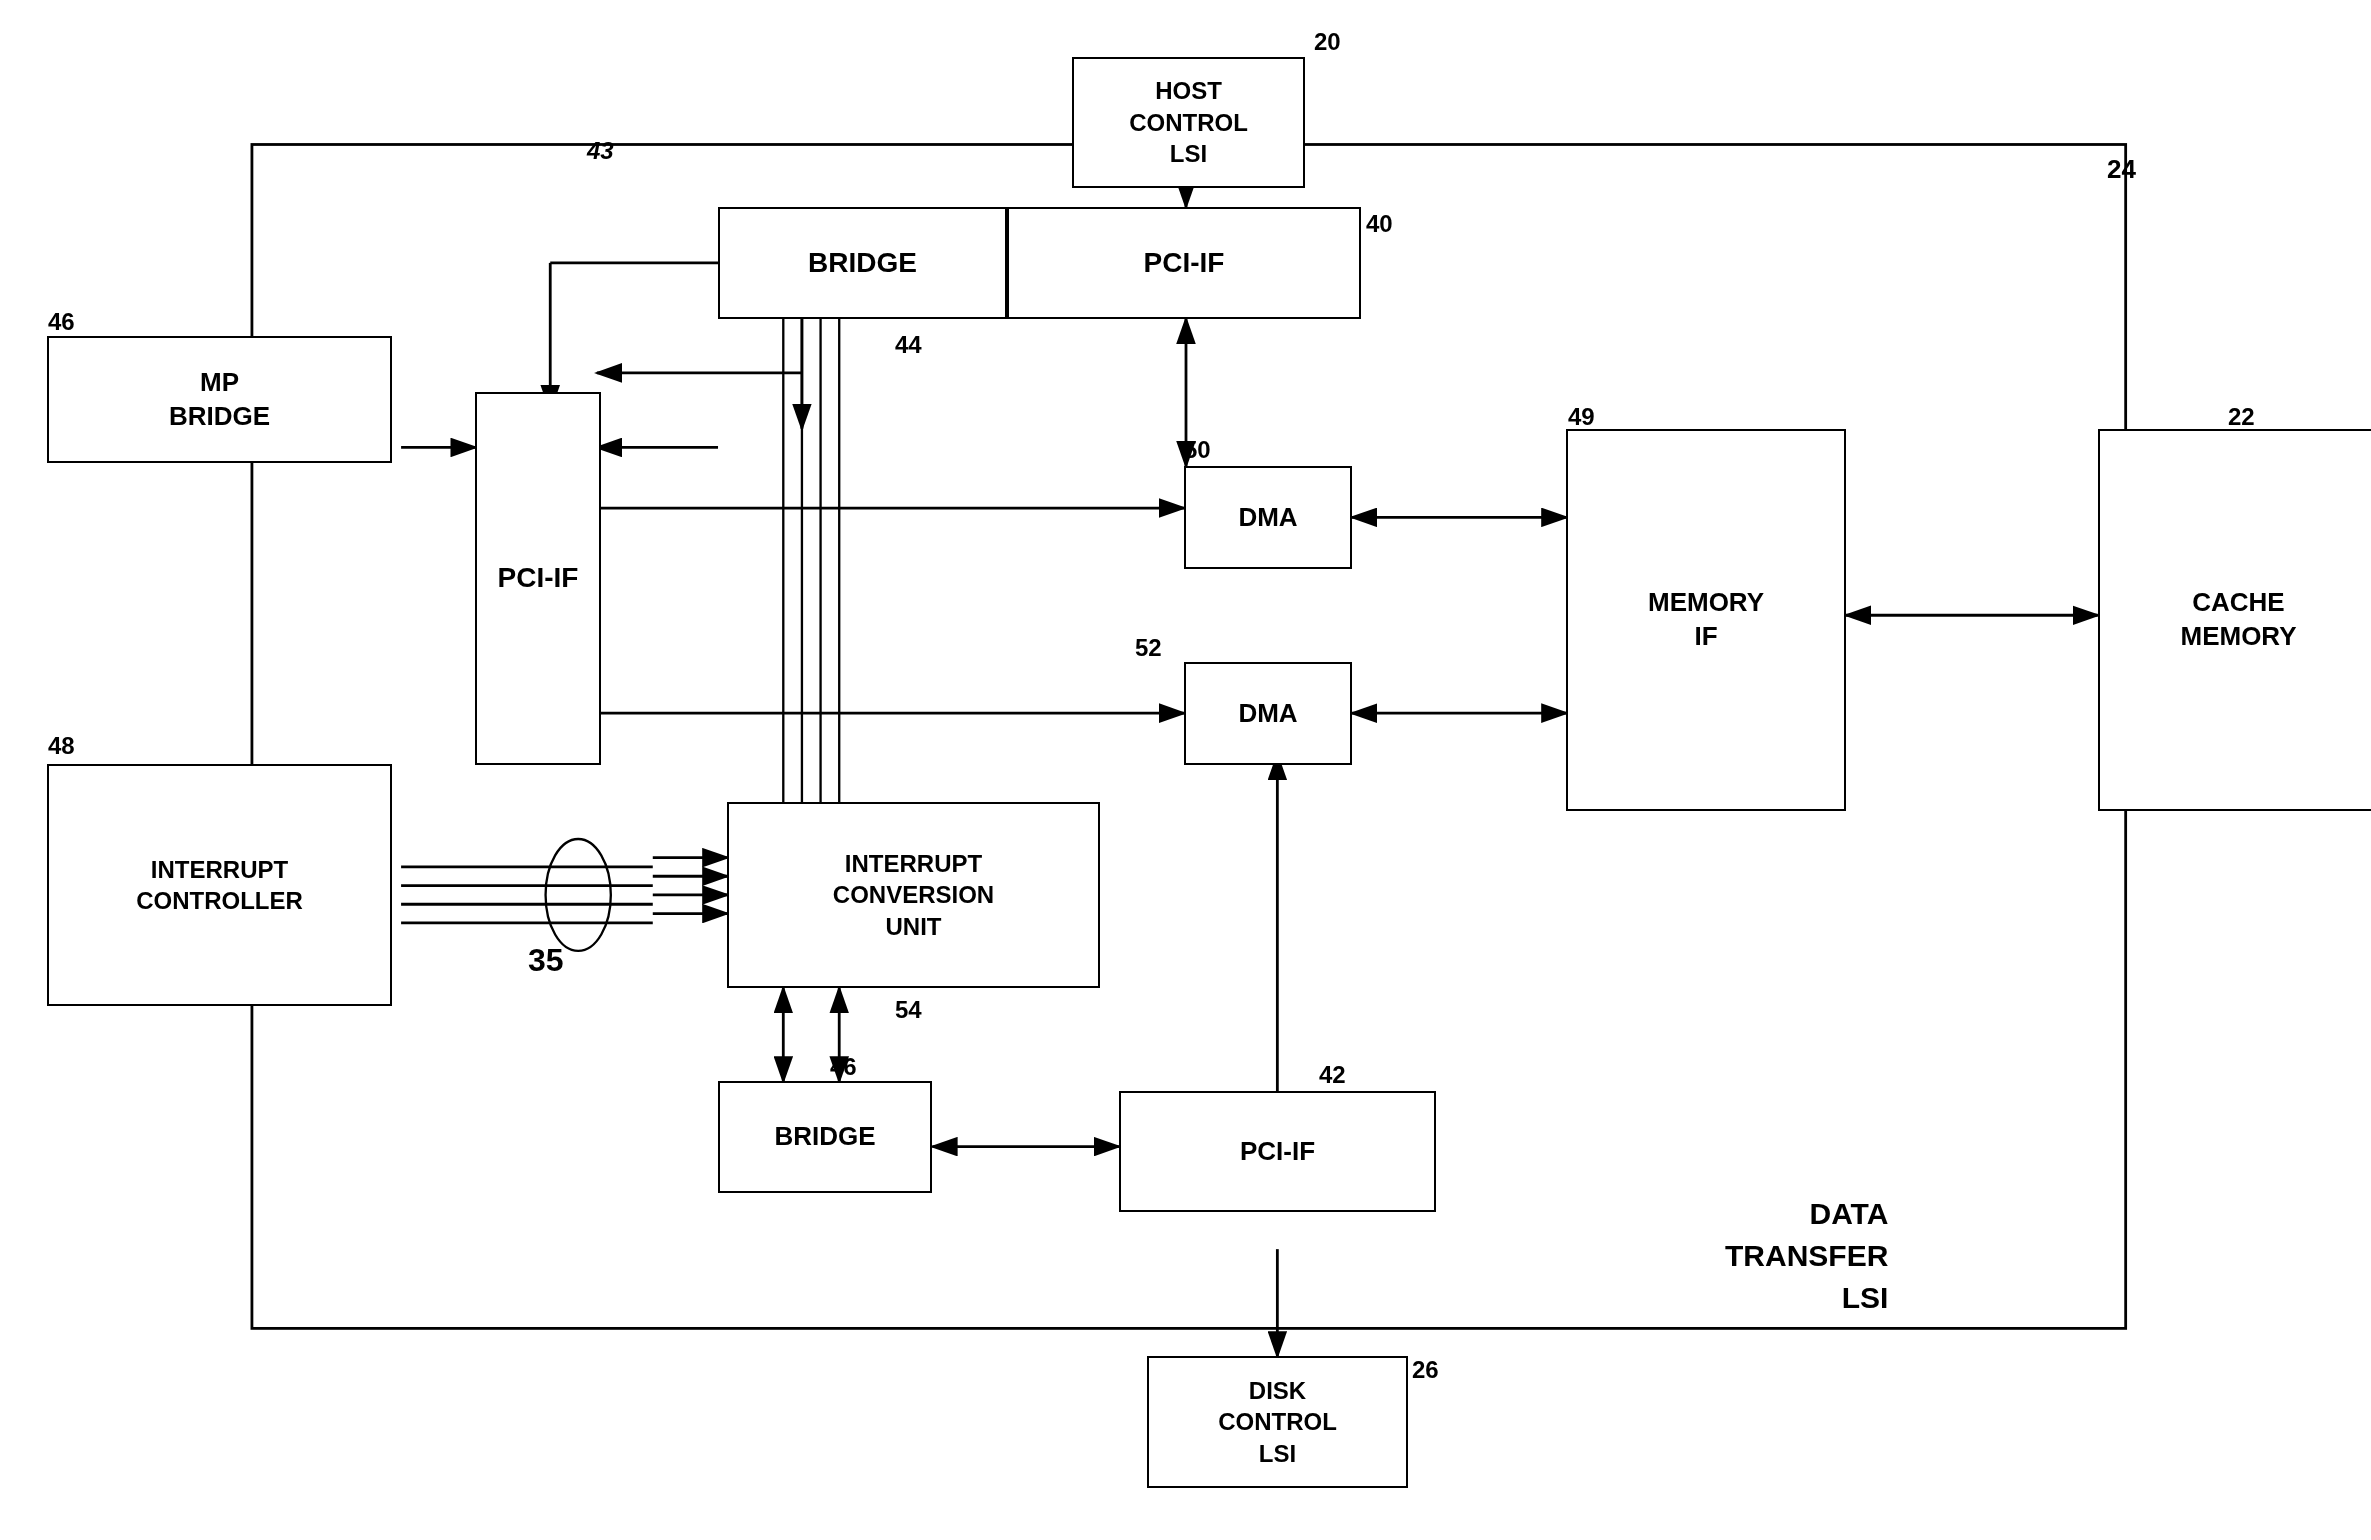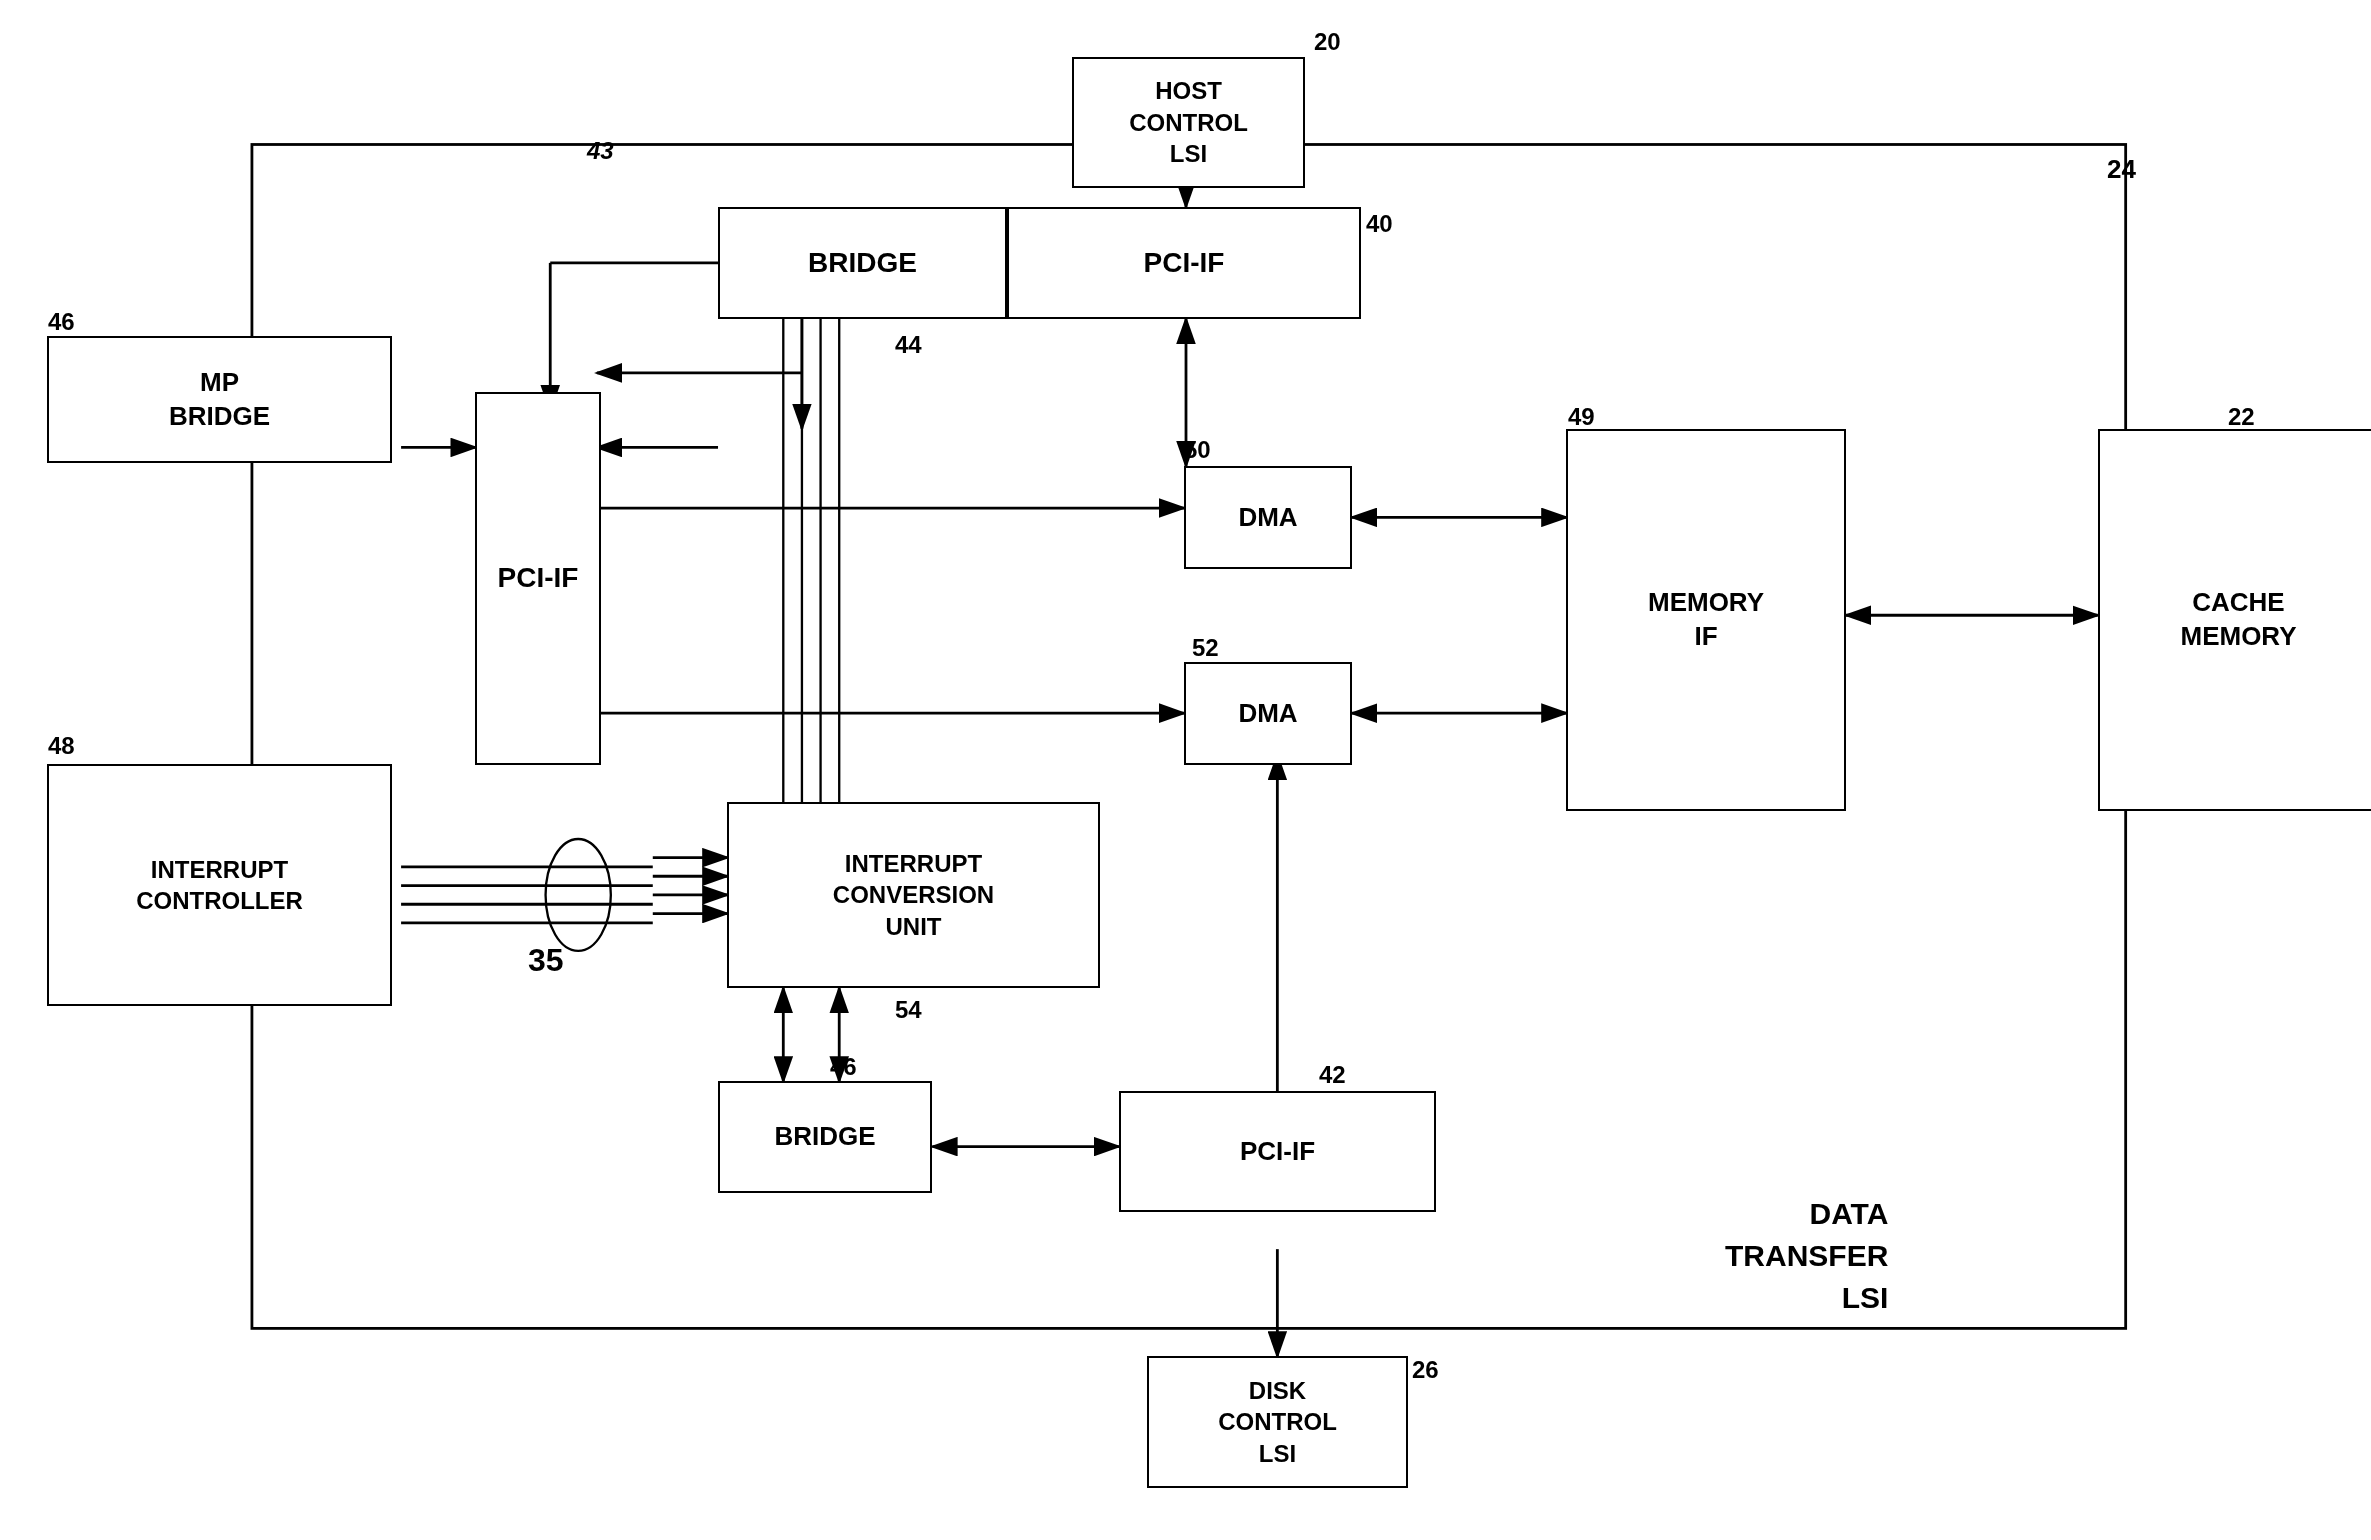--- a/index.html
+++ b/index.html
@@ -153,21 +153,21 @@
   <div class="box" style="left:1184px; top:466px; width:168px; height:103px; font-size:26px;">
     <span>DMA</span>
   </div>
 
   <div class="label" style="left:1184px; top:436px; font-size:24px;">50</div>
 
   <div class="box" style="left:1184px; top:662px; width:168px; height:103px; font-size:26px;">
     <span>DMA</span>
   </div>
 
-  <div class="label" style="left:1192px; top:634px; font-size:24px;">52</div>
+  <div class="label" style="left:1135px; top:634px; font-size:24px;">52</div>
 
   <div class="box" style="left:1566px; top:429px; width:280px; height:382px; font-size:26px;">
     <span>MEMORY<br>IF</span>
   </div>
 
   <div class="label" style="left:1568px; top:403px; font-size:24px;">49</div>
 
   <div class="box" style="left:727px; top:802px; width:373px; height:186px; font-size:24px;">
     <span>INTERRUPT<br>CONVERSION<br>UNIT</span>
   </div>

